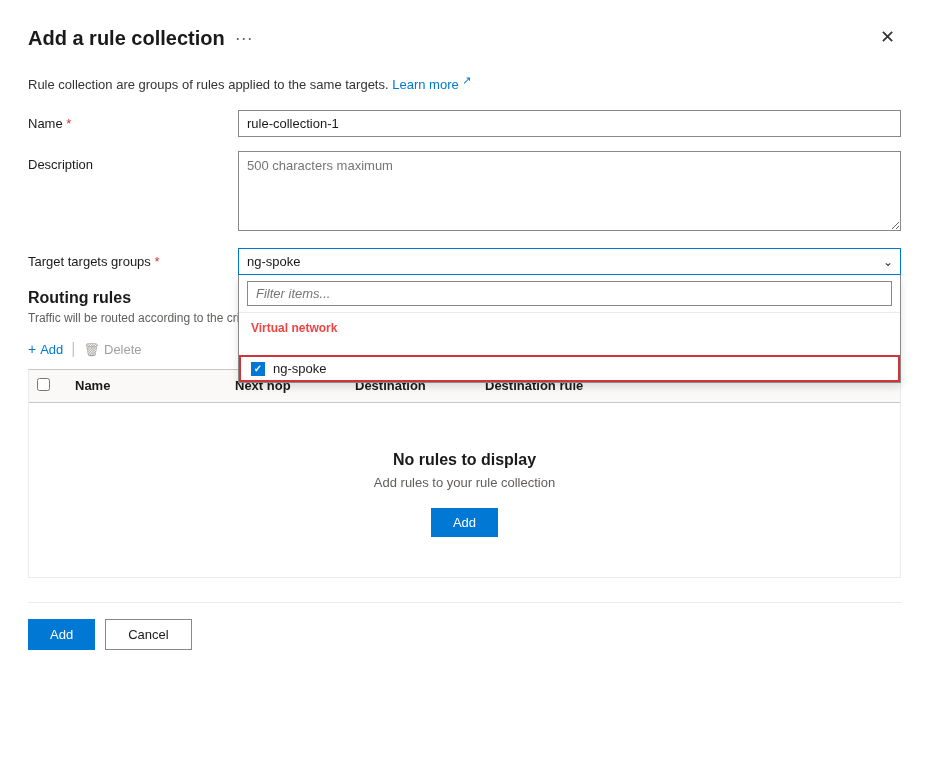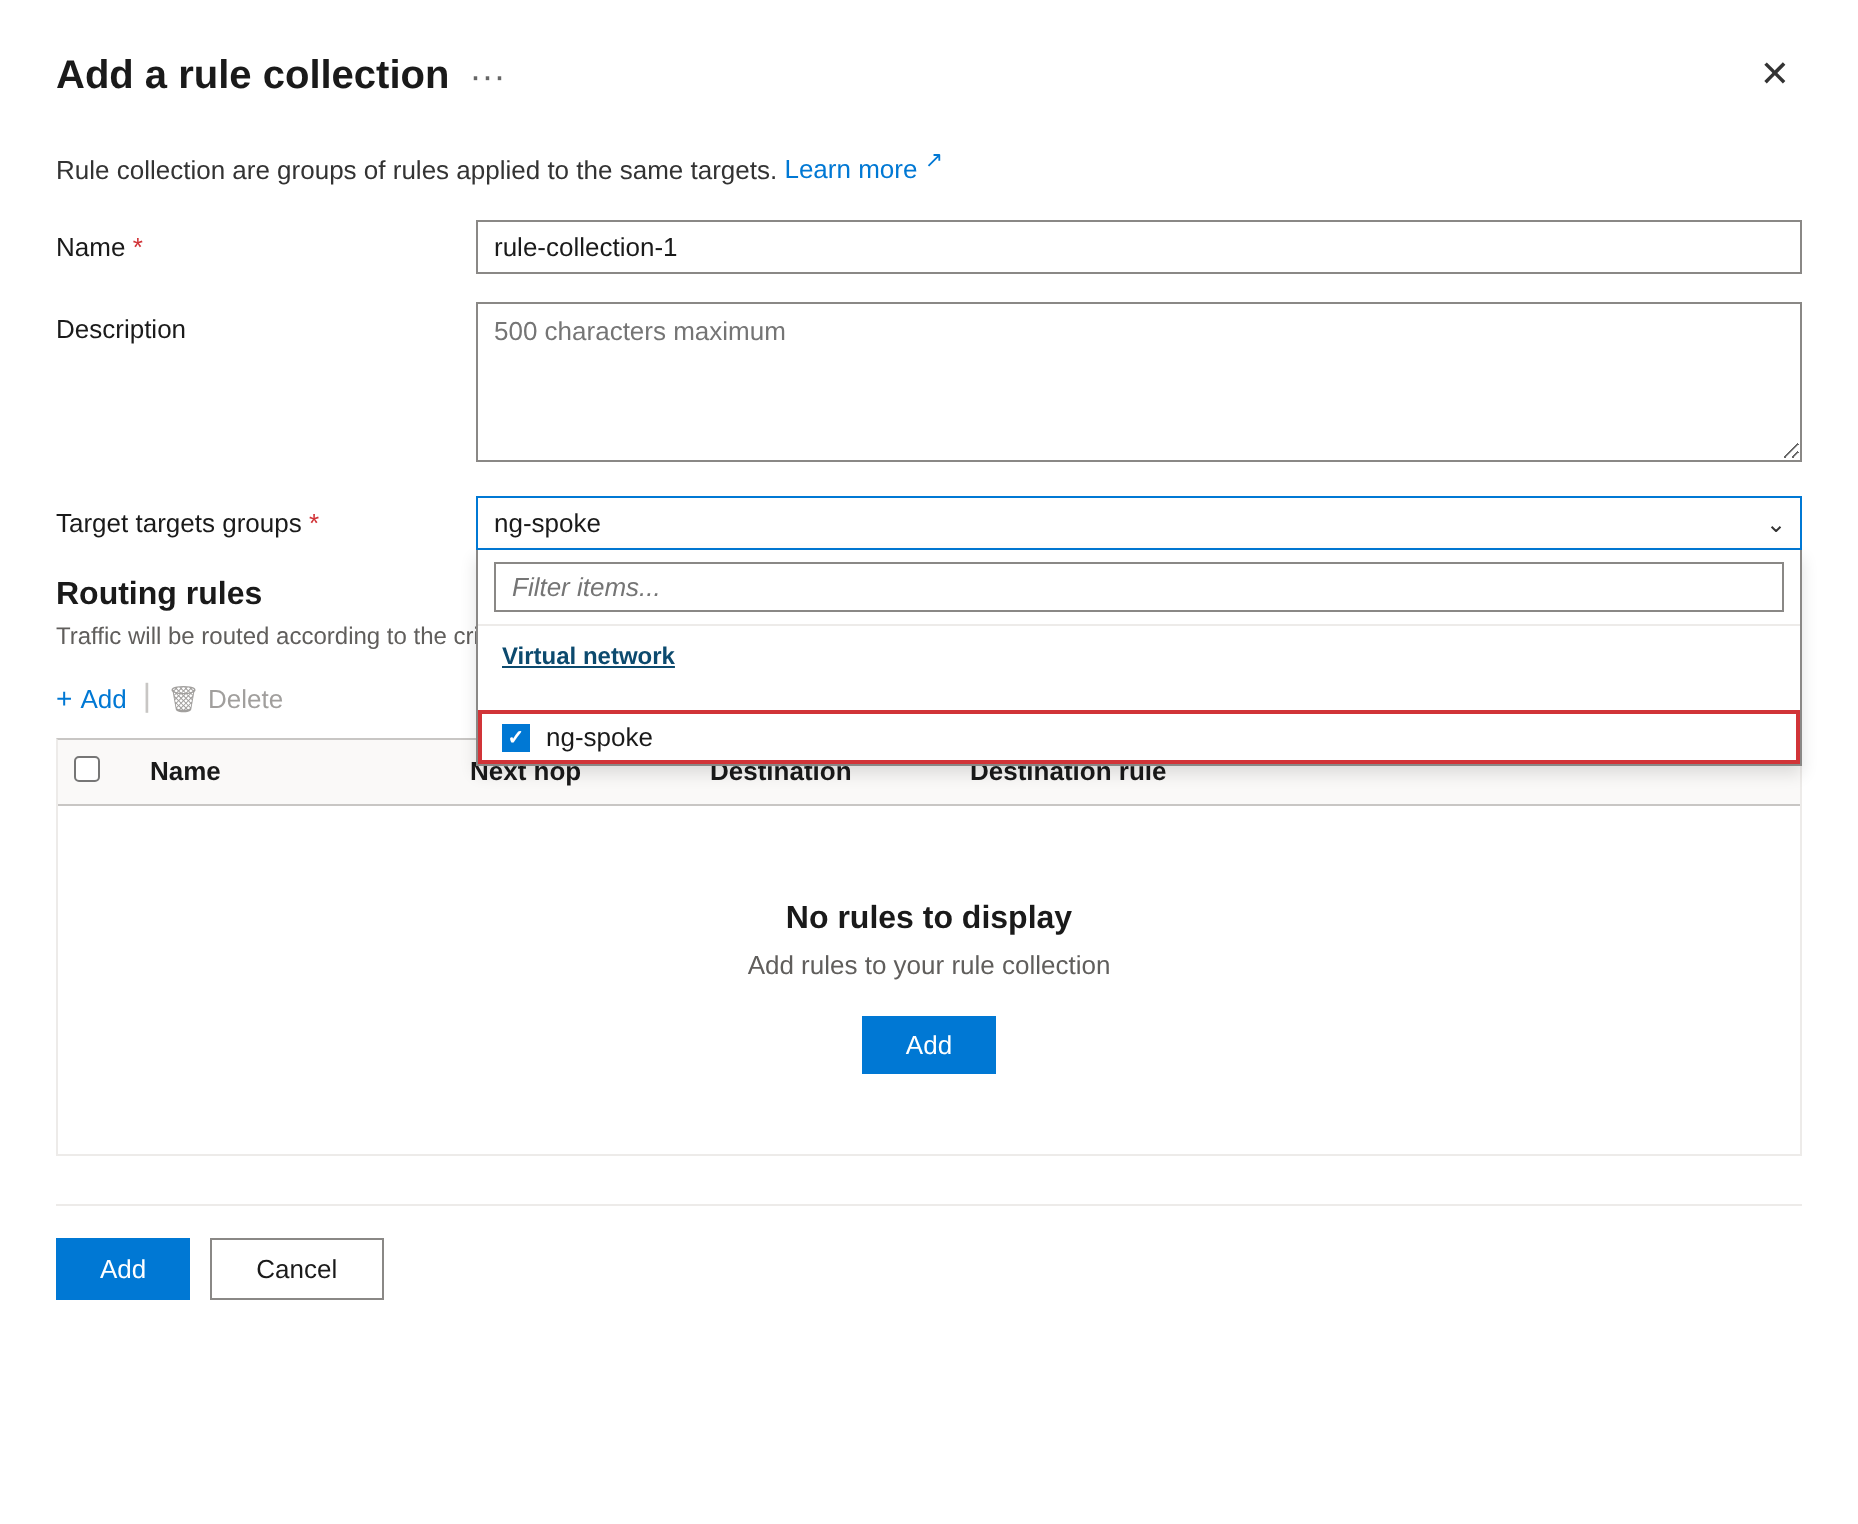--- a/index.html
+++ b/index.html
@@ -161,22 +161,21 @@
       border: 1px solid #8a8886;
       font-size: 13px;
       outline: none;
       font-style: italic;
       color: #a19f9d;
     }
     .dropdown-section-label {
       padding: 8px 12px 20px 12px;
       font-size: 12px;
       font-weight: 600;
-      color: #0c4a6e;
-      text-decoration: underline;
+      color: #ef4444;
     }
     .dropdown-item {
       display: flex;
       align-items: center;
       padding: 6px 12px;
       gap: 8px;
       cursor: pointer;
     }
     .dropdown-checkbox {
       width: 14px;

